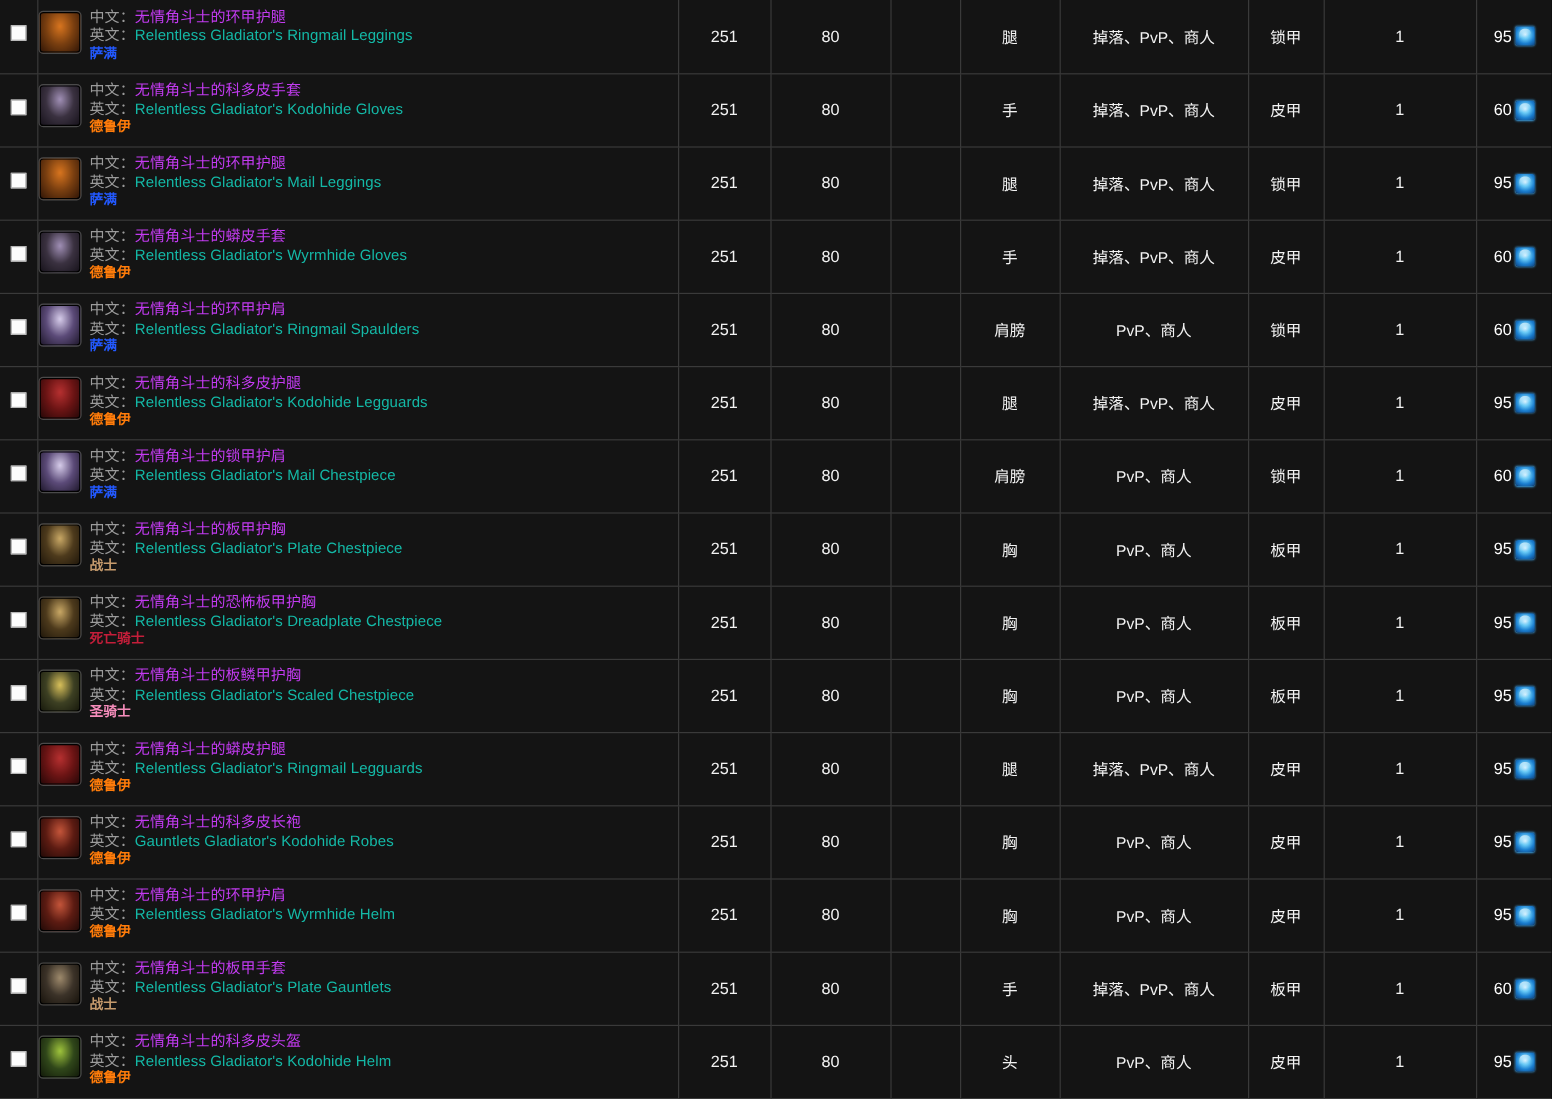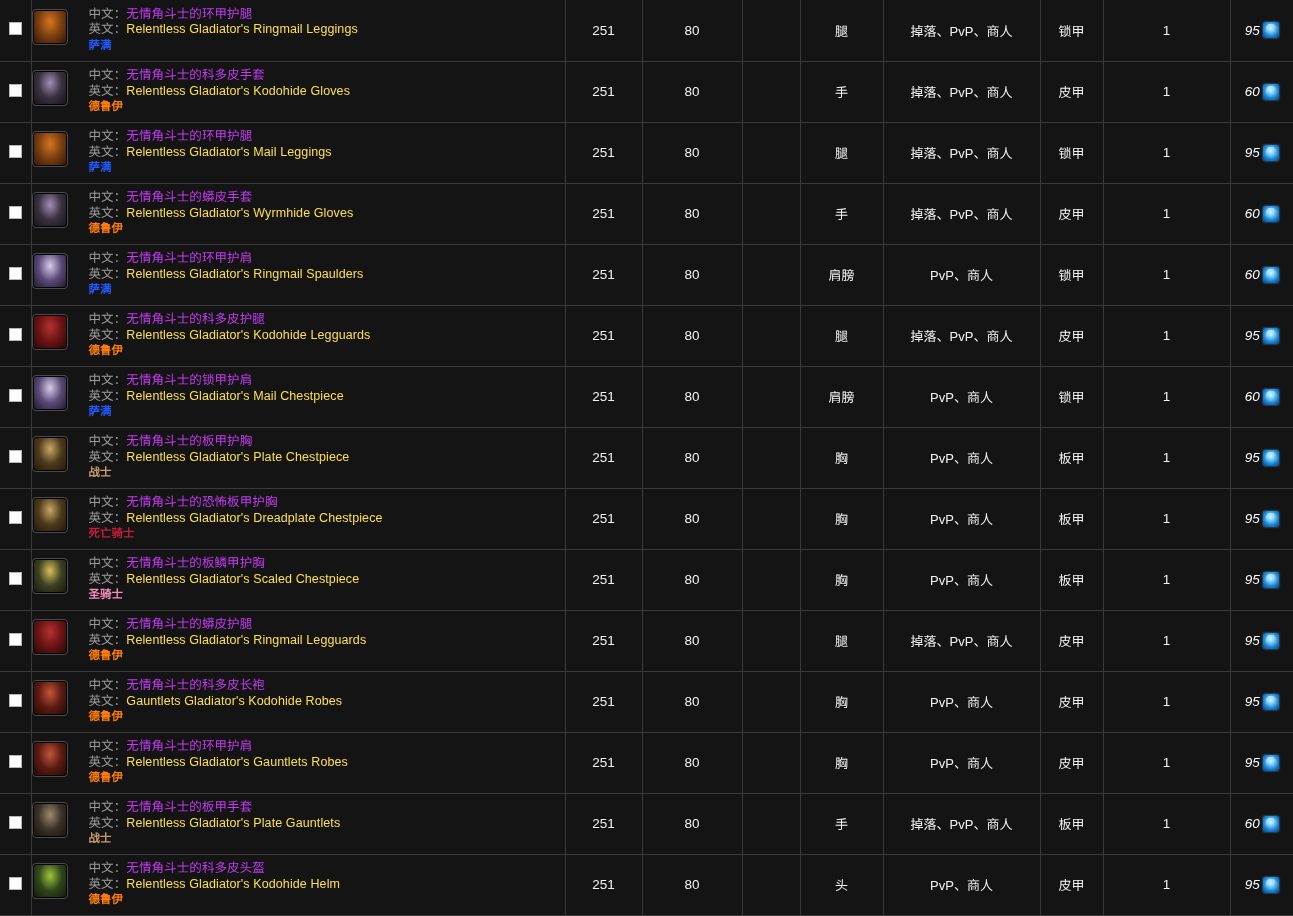--- a/index.html
+++ b/index.html
@@ -25,21 +25,21 @@
 
   table.item-table td {
     border: 1px solid #3a3a3a;
     padding: 0;
     vertical-align: middle;
     background: #141414;
     height: 61px;
     box-sizing: border-box;
   }
   table.item-table tr > td:first-child { border-left: none; }
-  table.item-table tr > td:last-child  { border-right: none; font-style: italic; }
+  table.item-table tr > td:last-child  { border-right: none; }
   table.item-table tr:first-child > td { border-top: none; }
 
   
   .col-check { width: 31px;  }
   .col-item  { width: 534px; }
   .col-ilvl  { width: 77px;  }
   .col-lvl   { width: 100px; }
   .col-blank { width: 58px;  }
   .col-slot  { width: 83px;  }
   .col-src   { width: 157px; }
@@ -57,21 +57,21 @@
     border: 1px solid #b5b5b5;
     box-sizing: border-box;
     cursor: pointer;
   }
 
   
   .cell-item { padding: 3px 0 3px 5px; }
   .item-row {
     display: flex;
     align-items: flex-start;
-    gap: 21px;
+    gap: 7px;
   }
   .item-icon {
     width: 36px;
     height: 36px;
     flex: 0 0 36px;
     border: 1px solid #4a4a4a;
     border-radius: 4px;
     box-sizing: border-box;
     margin-top: 2px;
     background-size: cover;
@@ -79,21 +79,21 @@
     box-shadow: 0 0 0 1px #000 inset;
   }
   .item-text { line-height: 1.23; padding-top: 0px; }
   .line {
     font-size: 12.5px;
     white-space: nowrap;
     letter-spacing: 0.1px;
   }
   .lbl { color: #9b9b9b; }
   .name-cn { color: #c23bf0; }
-  .name-en { color: #fde047; }
+  .name-en { color: #14b8a6; }
   .cls {
     font-size: 11.5px;
     font-weight: bold;
     line-height: 1.35;
   }
 
   
   .cell-data {
     text-align: center;
     font-size: 13.5px;
@@ -439,21 +439,21 @@
             <span class="cost-icon"></span>
           </span></td>
       </tr>
       <tr>
         <td class="cell-check"><span class="checkbox"></span></td>
         <td class="cell-item">
           <div class="item-row">
             <span class="item-icon" style="background-image: radial-gradient(at 50% 35%, rgb(196, 85, 58) 0%, rgb(92, 27, 18) 48%, rgb(28, 8, 6) 100%);"></span>
             <div class="item-text">
               <div class="line"><span class="lbl">中文：</span><span class="name-cn">无情角斗士的环甲护肩</span></div>
-              <div class="line"><span class="lbl">英文：</span><span class="name-en">Relentless Gladiator's Gauntlets Robes</span></div>
+              <div class="line"><span class="lbl">英文：</span><span class="name-en">Relentless Gladiator's Wyrmhide Helm</span></div>
               <div class="cls" style="color: rgb(255, 124, 10);">德鲁伊</div>
             </div>
           </div>
         </td>
         <td class="cell-data">251</td>
         <td class="cell-data">80</td>
         <td class="cell-data"></td>
         <td class="cell-data cjk">胸</td>
         <td class="cell-data cjk">PvP、商人</td>
         <td class="cell-data cjk">皮甲</td>

